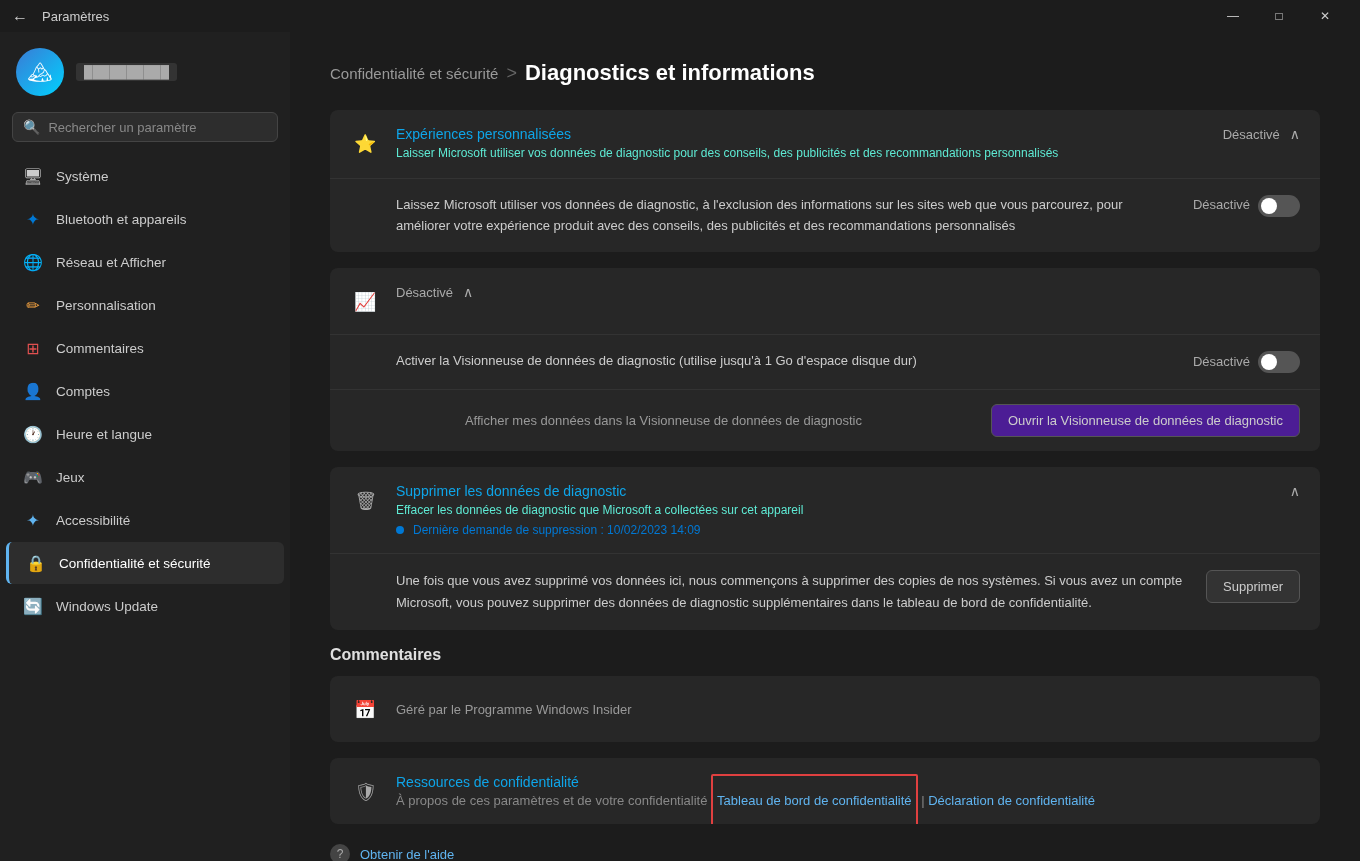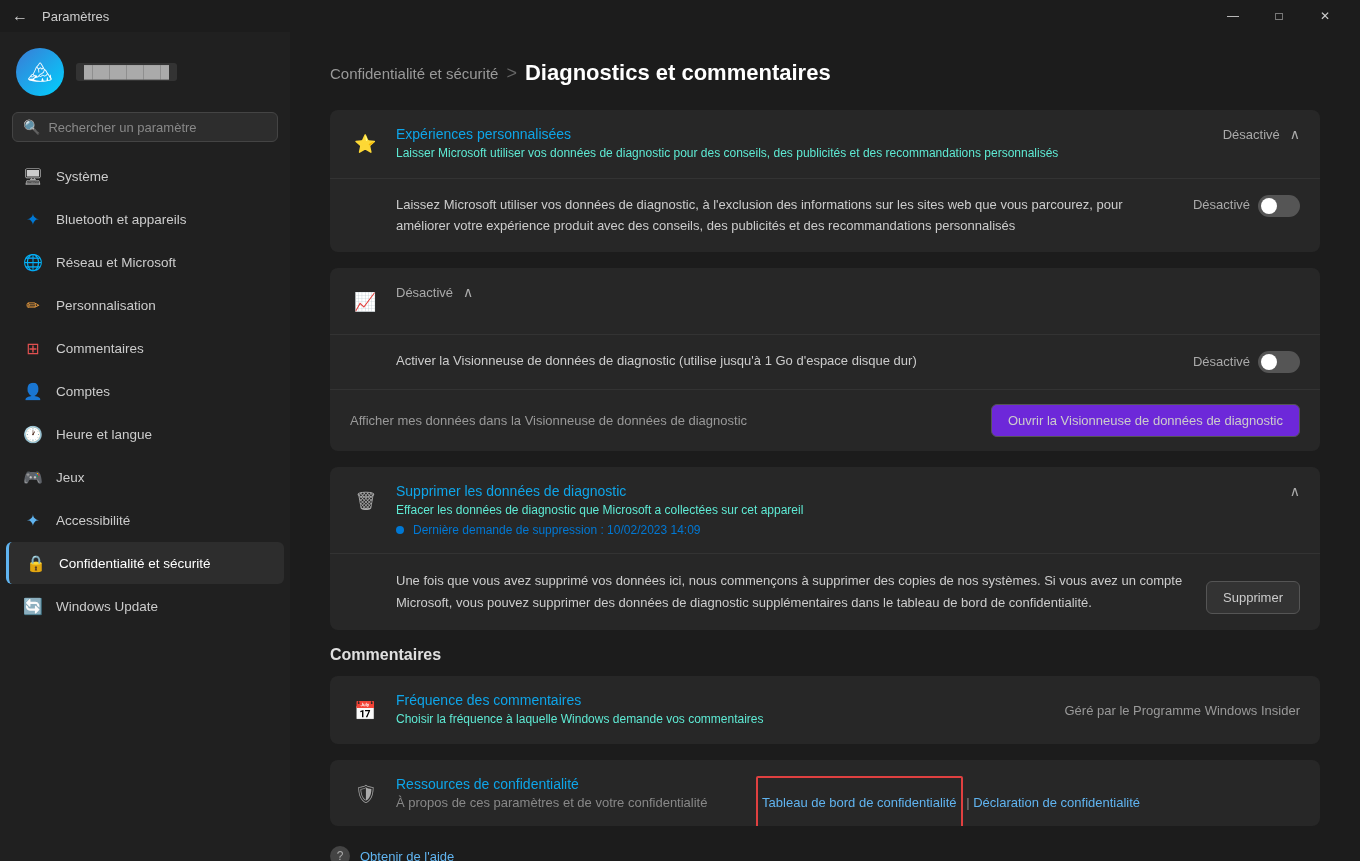--- a/index.html
+++ b/index.html
@@ -259,24 +259,25 @@
       border-top: 1px solid #333;
       display: flex;
       align-items: center;
       padding: 14px 20px;
       gap: 14px;
     }
     .section-row-text {
       flex: 1;
       font-size: 13px;
       color: #999;
+      text-align: center;
     }
 
     .btn-secondary {
-      background: #6d28d9;
+      background: #4c1d95;
       border: 1px solid #555;
       border-radius: 6px;
       color: #ccc;
       padding: 8px 16px;
       font-size: 13px;
       cursor: pointer;
       white-space: nowrap;
       font-family: 'Segoe UI', sans-serif;
     }
     .btn-primary {
@@ -308,21 +309,21 @@
       margin-top: 4px;
     }
 
     .expanded-body {
       border-top: 1px solid #333;
       padding: 16px 20px 16px 66px;
       font-size: 13px;
       color: #ccc;
       line-height: 1.7;
       display: flex;
-      align-items: flex-end;
+      align-items: flex-start;
       justify-content: space-between;
       gap: 12px;
     }
 
     .section-label {
       font-size: 16px;
       font-weight: 600;
       color: #e0e0e0;
       margin: 8px 0 12px 0;
     }
@@ -358,21 +359,20 @@
     }
     .ressources-links .link {
       color: #60b4f0;
       cursor: pointer;
       text-decoration: none;
     }
     .link-highlighted {
       border: 2px solid #e04040;
       padding: 17px 4px;
       border-radius: 2px;
-      margin-left: 45px;
     }
 
     .footer-links {
       display: flex;
       flex-direction: column;
       gap: 8px;
       margin-top: 8px;
     }
     .footer-link-item {
       display: flex;
@@ -427,21 +427,21 @@
       <div class="nav-item">
         <span class="nav-icon">🖥</span>
         <span>Système</span>
       </div>
       <div class="nav-item">
         <span class="nav-icon" style="color:#0078d4;">✦</span>
         <span>Bluetooth et appareils</span>
       </div>
       <div class="nav-item">
         <span class="nav-icon" style="color:#00aaff;">🌐</span>
-        <span>Réseau et Microsoft</span>
+        <span>Réseau et Afficher</span>
       </div>
       <div class="nav-item">
         <span class="nav-icon" style="color:#f0a040;">✏</span>
         <span>Personnalisation</span>
       </div>
       <div class="nav-item">
         <span class="nav-icon" style="color:#e05050;">⊞</span>
         <span>Commentaires</span>
       </div>
       <div class="nav-item">
@@ -469,21 +469,21 @@
         <span>Windows Update</span>
       </div>
     </nav>
   </div>
 
   <div class="content">
 
     <div class="breadcrumb">
       <span class="parent">Confidentialité et sécurité</span>
       <span class="separator">&gt;</span>
-      <span class="current">Diagnostics et commentaires</span>
+      <span class="current">Diagnostics et informations</span>
     </div>
 
     <div class="section">
       <div class="section-header">
         <div class="section-header-icon">⭐</div>
         <div class="section-header-text">
           <div class="section-header-title">Expériences personnalisées</div>
           <div class="section-header-sub">Laisser Microsoft utiliser vos données de diagnostic pour des conseils, des publicités et des recommandations personnalisés</div>
         </div>
         <div class="section-header-right">
@@ -540,24 +540,20 @@
         <div class="section-expanded-text">Une fois que vous avez supprimé vos données ici, nous commençons à supprimer des copies de nos systèmes. Si vous avez un compte Microsoft, vous pouvez supprimer des données de diagnostic supplémentaires dans le tableau de bord de confidentialité.</div>
         <button class="btn-primary">Supprimer</button>
       </div>
     </div>
 
     <div class="section-label">Commentaires</div>
 
     <div class="section-commentaires">
       <div class="freq-row">
         <div class="section-header-icon">📅</div>
-        <div class="section-header-text">
-          <div class="section-header-title">Fréquence des commentaires</div>
-          <div class="section-header-sub">Choisir la fréquence à laquelle Windows demande vos commentaires</div>
-        </div>
         <div class="freq-right">Géré par le Programme Windows Insider</div>
       </div>
     </div>
 
     <div class="section-commentaires">
       <div class="ressources-row">
         <div class="section-header-icon">🛡</div>
         <div style="flex:1;">
           <div class="section-header-title">Ressources de confidentialité</div>
           <div class="ressources-links">

